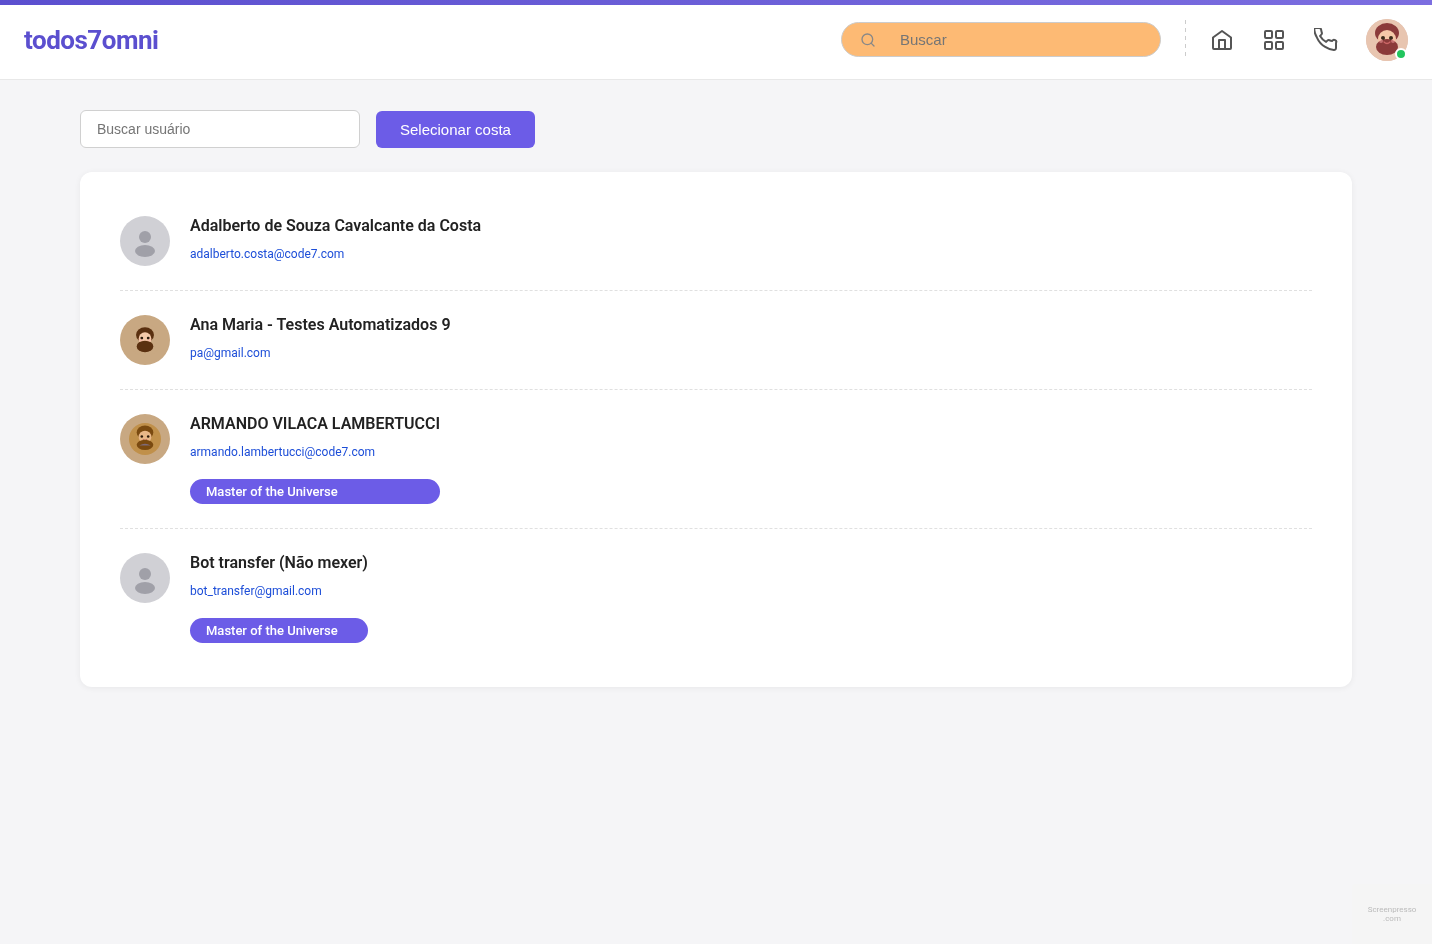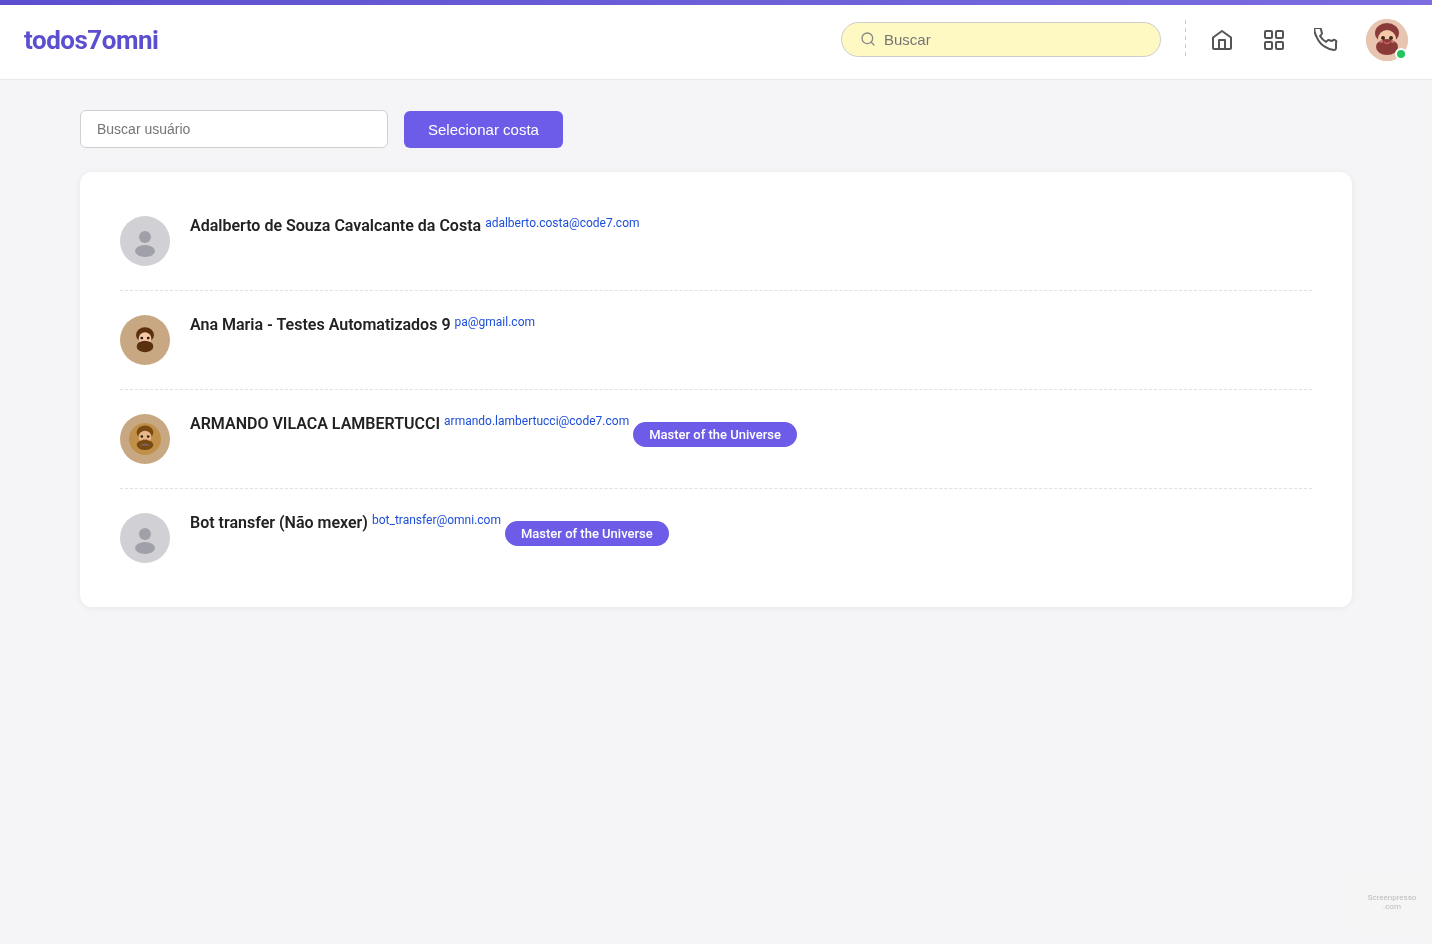--- a/index.html
+++ b/index.html
@@ -24,26 +24,27 @@
     .logo {
       font-size: 26px;
       font-weight: 700;
       color: #1a1a1a;
       letter-spacing: -0.5px;
       margin-right: auto;
     }
     .logo span { color: #5b4fcf; }
     .search-bar {
       display: flex;
+      align-items: center;
       border: 1.5px solid #ccc;
       border-radius: 24px;
       padding: 8px 18px;
       width: 320px;
-      background: #fef9c3;
-      gap: 8px;
+      background: #fdba74;
+      gap: 24px;
     }
     .search-bar input {
       border: none;
       outline: none;
       font-size: 15px;
       color: #666;
       width: 100%;
       background: transparent;
     }
     .search-icon-svg { color: #888; flex-shrink: 0; }
@@ -100,21 +101,21 @@
       align-items: center;
       gap: 16px;
       margin-bottom: 24px;
     }
     .user-search-input {
       border: 1.5px solid #d0d0d0;
       border-radius: 6px;
       padding: 10px 16px;
       font-size: 14px;
       color: #555;
-      width: 308px;
+      width: 280px;
       background: #fff;
       outline: none;
     }
     .select-all-btn {
       background: #6c5ce7;
       color: #fff;
       border: none;
       border-radius: 6px;
       padding: 10px 24px;
       font-size: 15px;
@@ -142,21 +143,21 @@
       height: 50px;
       border-radius: 50%;
       background: #d0d0d5;
       display: flex;
       align-items: center;
       justify-content: center;
       flex-shrink: 0;
       overflow: hidden;
     }
     .user-avatar svg { width: 32px; height: 32px; fill: #a0a0a8; }
-    .user-info { display: flex; flex-direction: row; gap: 4px; }
+    .user-info { display: flex; flex-direction: column; gap: 12px; }
     .user-name {
       font-size: 16px;
       font-weight: 600;
       color: #222;
     }
     .user-email {
       font-size: 12px;
       color: #1d4ed8;
     }
     .badge {
@@ -170,21 +171,21 @@
       margin-top: 8px;
     }
 
     
     .avatar-ana { background: #c8a882; }
     .avatar-armando { background: #c8a882; }
 
     
     .watermark {
       position: fixed;
-      bottom: 12px;
+      bottom: 0;
       right: 0;
       width: 80px;
       height: 60px;
       background: #f5f5f5;
       display: flex;
       align-items: center;
       justify-content: center;
       font-size: 9px;
       color: #999;
       border-top-left-radius: 4px;
@@ -322,21 +323,21 @@
 
     <div class="user-row">
       <div class="user-avatar">
         <svg viewBox="0 0 32 32">
           <circle cx="16" cy="12" r="6" fill="#a0a0a8"></circle>
           <ellipse cx="16" cy="26" rx="10" ry="6" fill="#a0a0a8"></ellipse>
         </svg>
       </div>
       <div class="user-info">
         <span class="user-name">Bot transfer (Não mexer)</span>
-        <span class="user-email">bot_transfer@omni.com</span>
+        <span class="user-email">bot_transfer@gmail.com</span>
         <span class="badge">Master of the Universe</span>
       </div>
     </div>
 
   </div>
 </div>
 
 <div class="watermark">
   <span style="font-size:8px;color:#bbb;text-align:center">Screenpresso<br>.com</span>
 </div>

